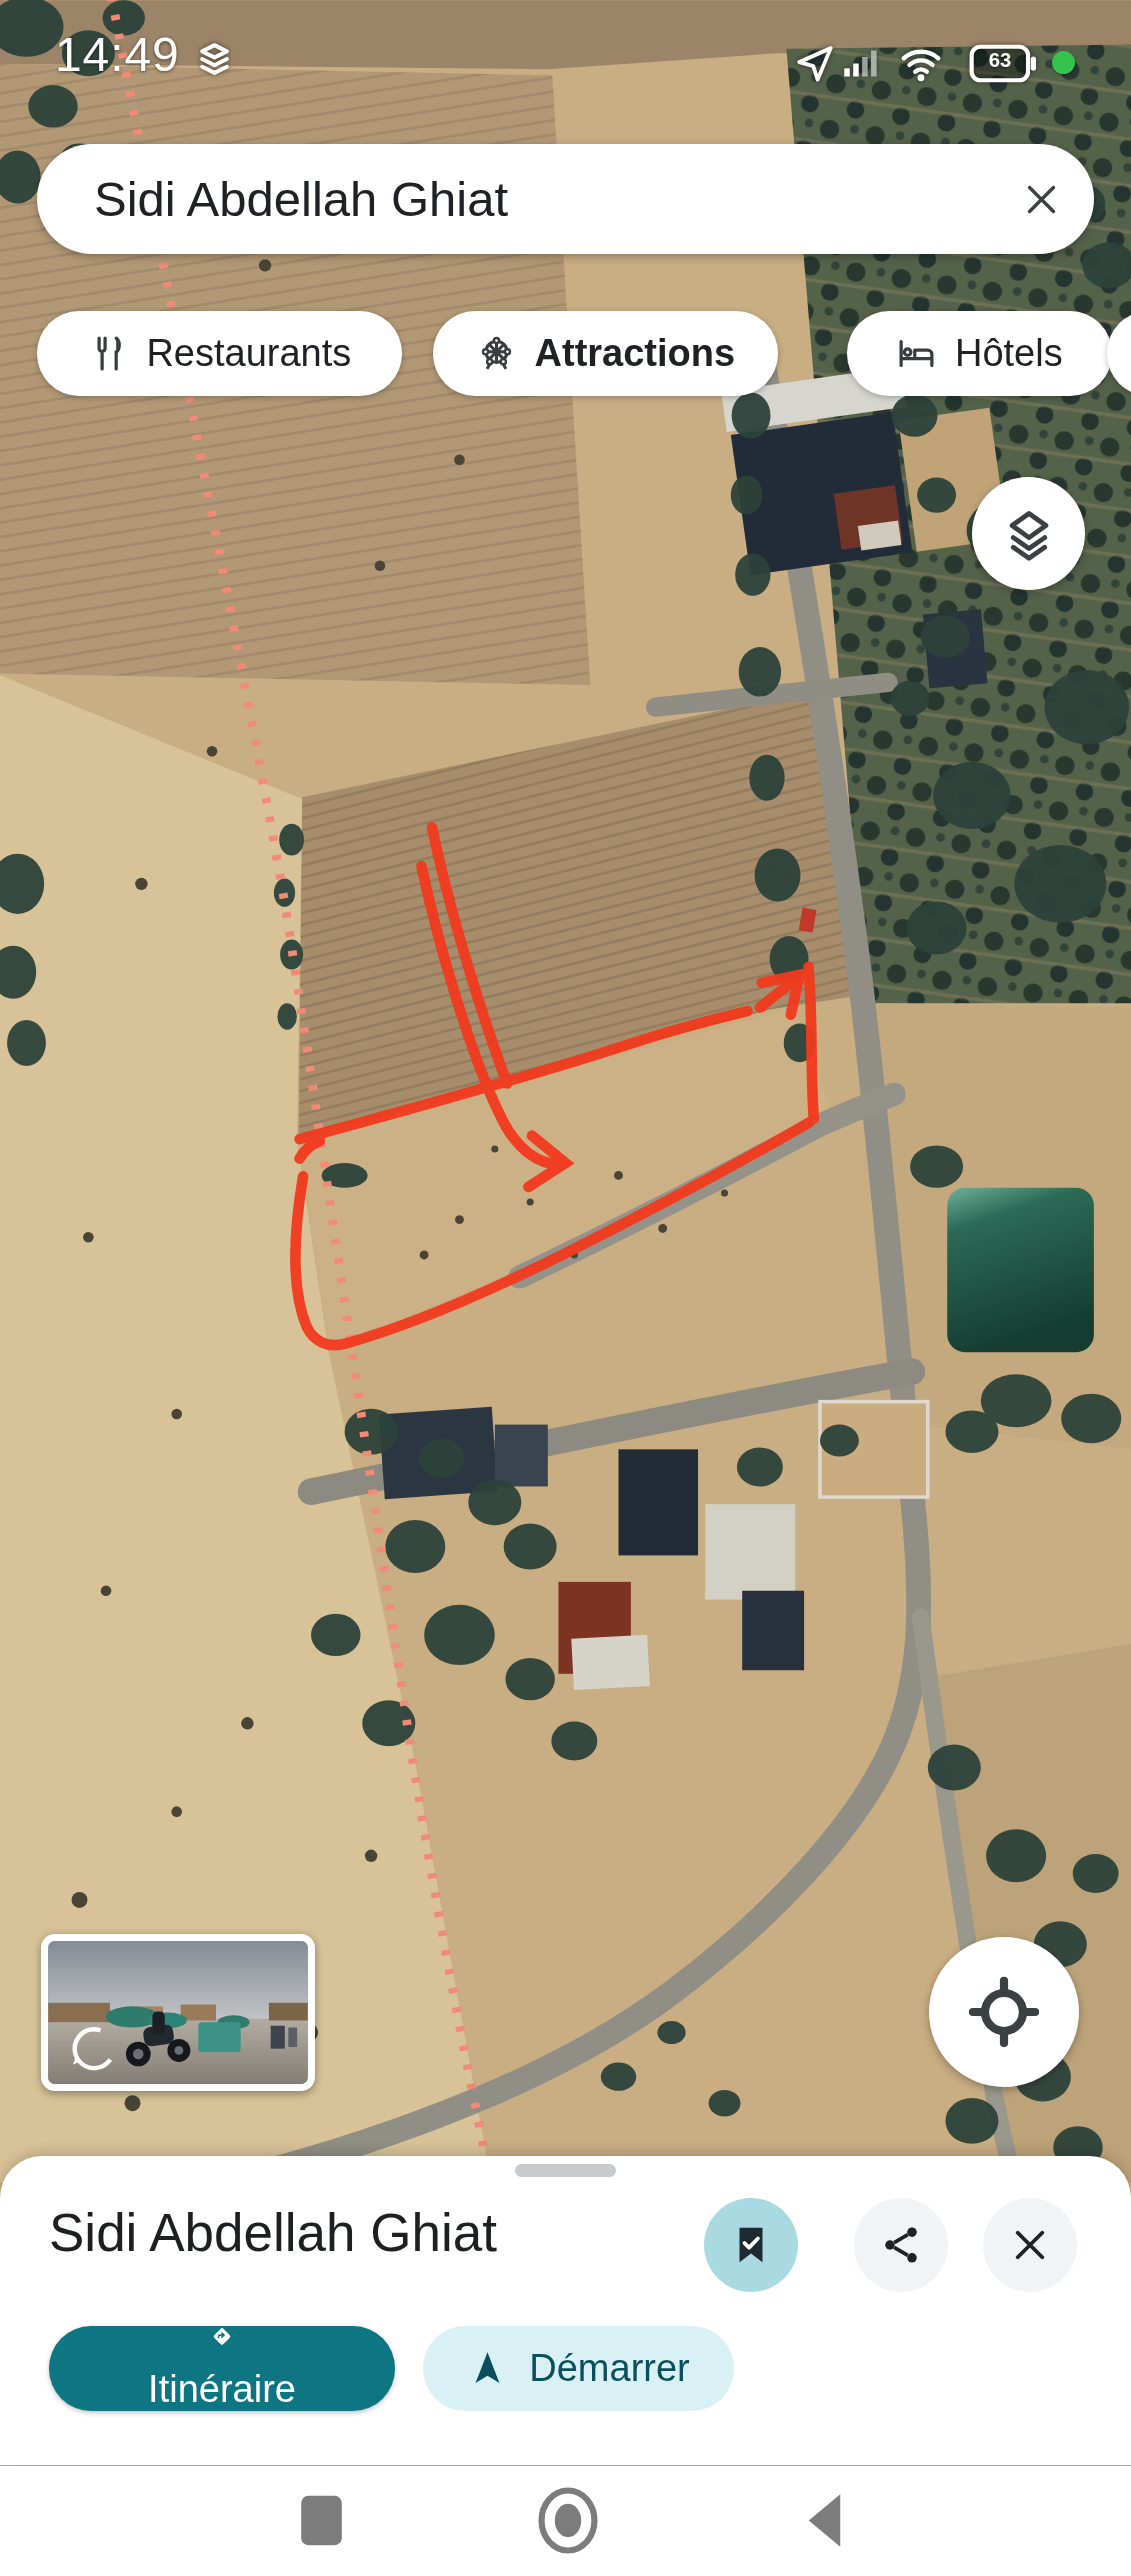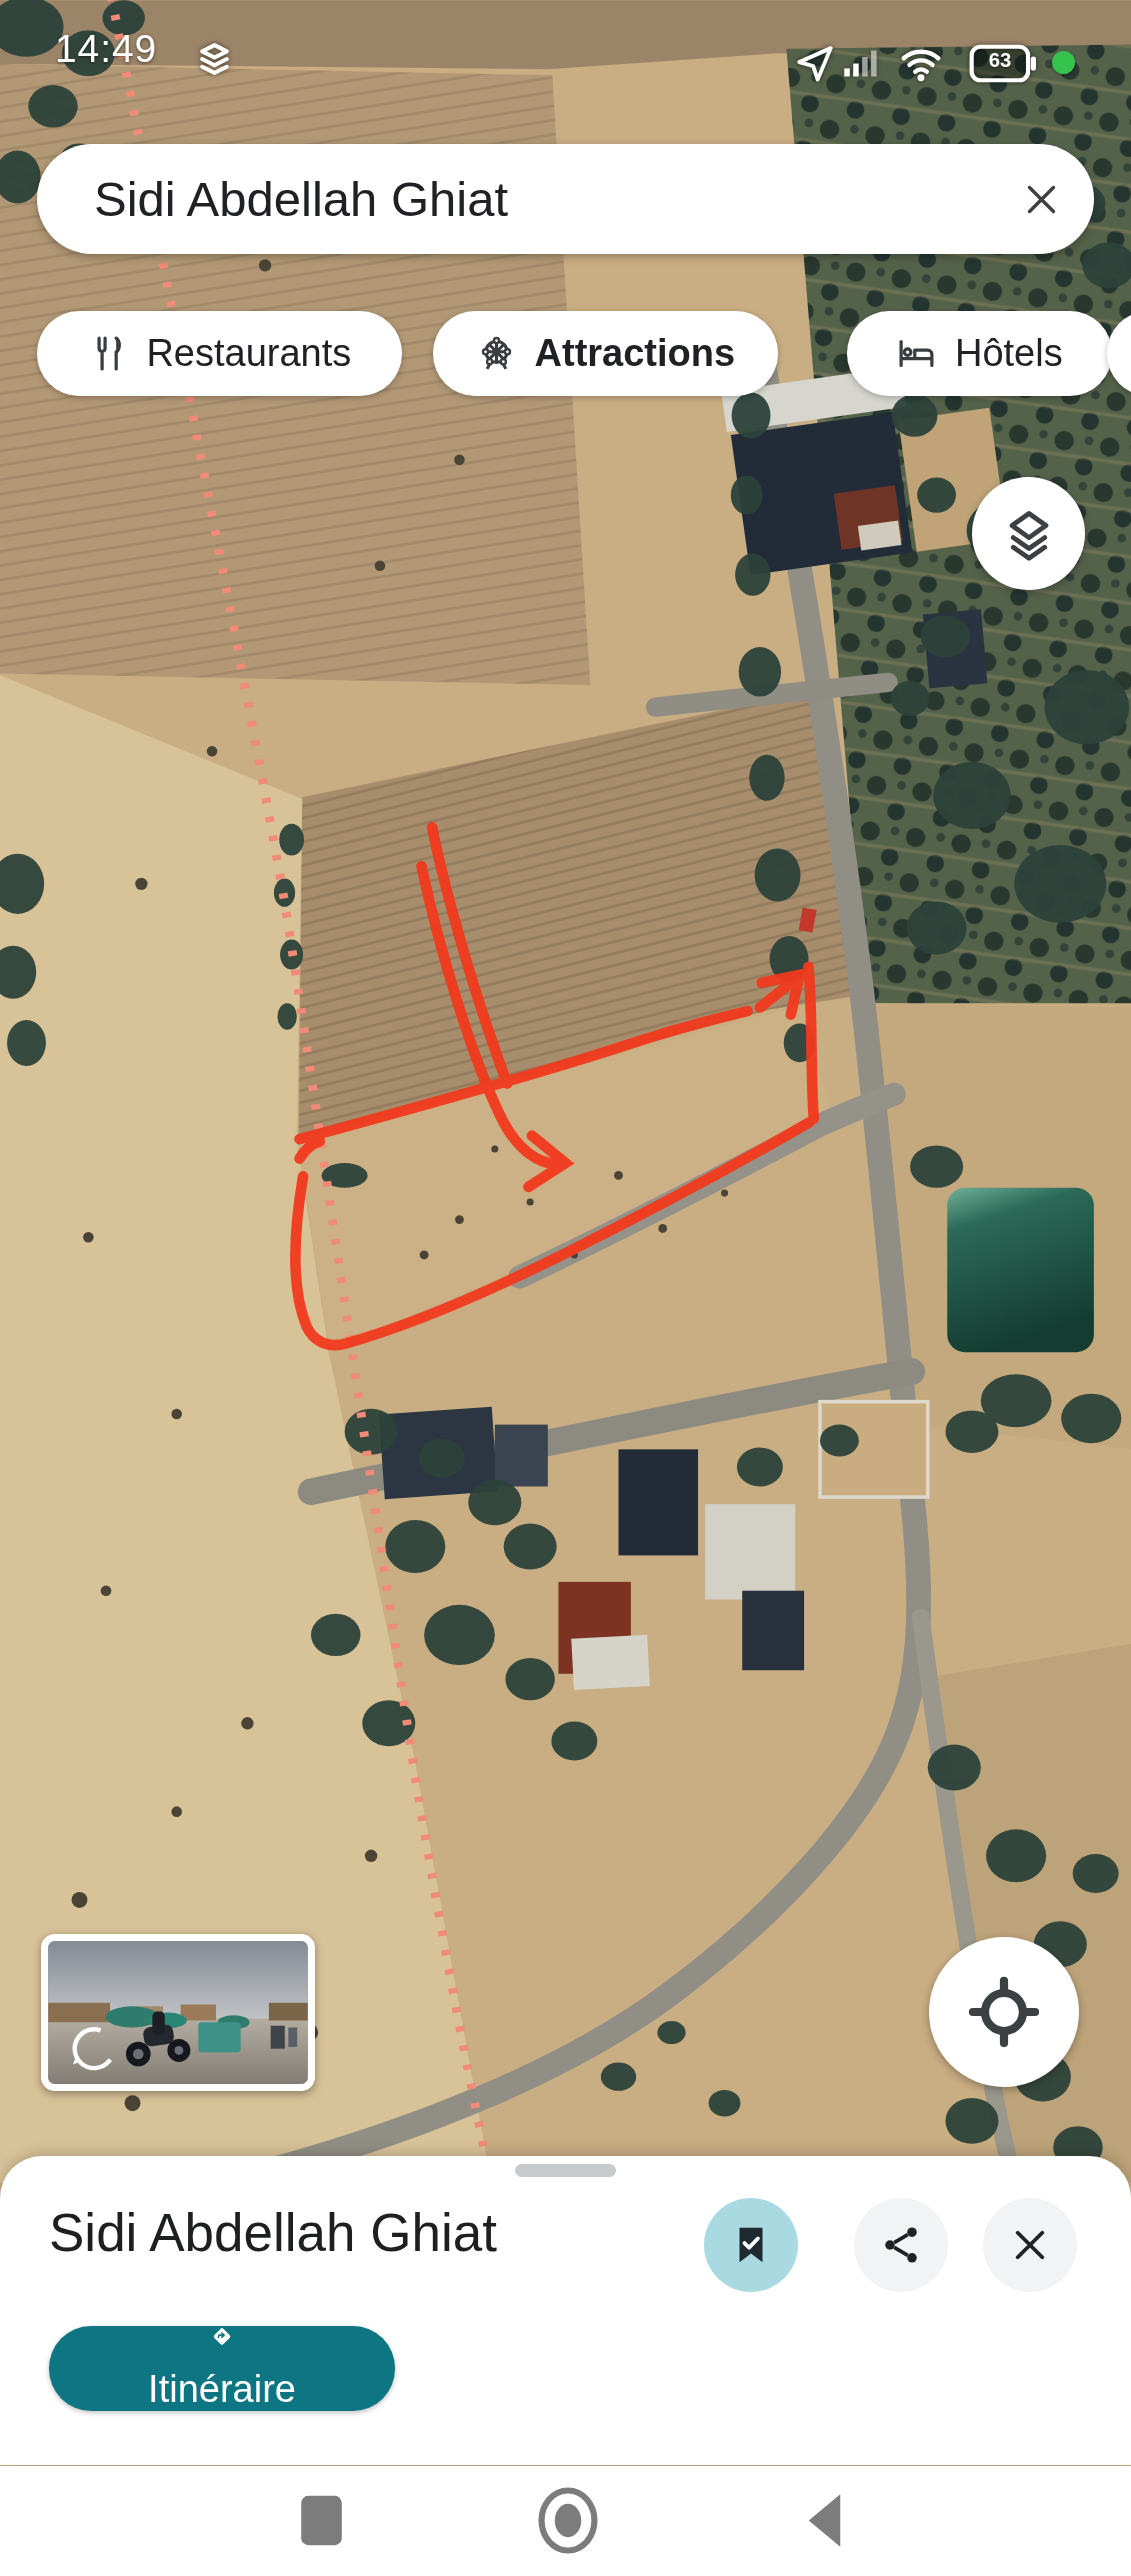--- a/index.html
+++ b/index.html
@@ -1,20 +1,20 @@
 <!DOCTYPE html>
 <html style="font-size:14px"><head>
 <meta charset="utf-8">
 <style>
   html,body{margin:0;padding:0;width:1131px;height:2576px;overflow:hidden;
     font-family:"Liberation Sans", sans-serif;background:#c9ad83;position:relative;}
   .abs{position:absolute;}
   
   #status-bar{left:0;top:0;width:1131px;height:102px;z-index:40;color:#fff;}
-  #status-time{left:55px;top:26.5px;font-size:39px;font-weight:500;letter-spacing:0.9px;
+  #status-time{left:55px;top:26.5px;font-size:48px;font-weight:500;letter-spacing:0.9px;
     text-shadow:0 0.9px 3.5px rgba(0,0,0,.55);}
   .st-ic{filter:drop-shadow(0 0.9px 2.7px rgba(0,0,0,.55));}
   #battery-num{left:977px;top:49px;width:46px;text-align:center;font-size:20.3px;font-weight:700;
     color:#fff;text-shadow:0 0.9px 1.8px rgba(0,0,0,.5);}
   #green-dot{left:1052px;top:51px;width:23px;height:23px;border-radius:50%;background:#35c24d;
     box-shadow:0 0.9px 2.7px rgba(0,0,0,.4);}
   
   #search-bar{left:37px;top:144px;width:1057px;height:110px;background:#fff;border-radius:55px;
     box-shadow:0 2.7px 8.8px rgba(0,0,0,.28);z-index:40;display:flex;align-items:center;}
   #search-text{margin-left:57px;font-size:49px;color:#202124;flex:1;white-space:nowrap;}
@@ -409,20 +409,26 @@
     </svg>
   </div>
 
   <div class="abs action-pill" id="btn-itineraire">
     <svg width="46" height="46" viewBox="0 0 24 24">
       <rect x="4.6" y="4.6" width="14.8" height="14.8" rx="2.5" fill="#fff" transform="rotate(45 12 12)"></rect>
       <path d="M8 13.2 v-1.4 a1.4 1.4 0 0 1 1.4 -1.4 h4.2 M11.8 8 l2.6 2.4 -2.6 2.4" fill="none" stroke="#0e7583" stroke-width="1.8" stroke-linecap="round" stroke-linejoin="round"></path>
     </svg>
     <span>Itinéraire</span>
   </div>
+  <div class="abs action-pill" id="btn-demarrer">
+    <svg width="41" height="41" viewBox="0 0 24 24">
+      <path d="M12 2.5 L19 20.5 L12 16.3 L5 20.5 Z" fill="#0b4f5c"></path>
+    </svg>
+    <span>Démarrer</span>
+  </div>
 </div>
 
 <div class="abs" id="nav-bar">
   <svg class="abs nav-ic" id="nav-recents" width="53" height="67" viewBox="0 0 60 76">
     <rect x="7" y="10" width="46" height="56" rx="8" fill="#7c7c7c"></rect>
   </svg>
   <svg class="abs nav-ic" id="nav-home" width="64" height="67" viewBox="0 0 72 76">
     <ellipse cx="36" cy="38" rx="30" ry="34" fill="none" stroke="#7c7c7c" stroke-width="7"></ellipse>
     <ellipse cx="36" cy="38" rx="15" ry="19" fill="#7c7c7c"></ellipse>
   </svg>

